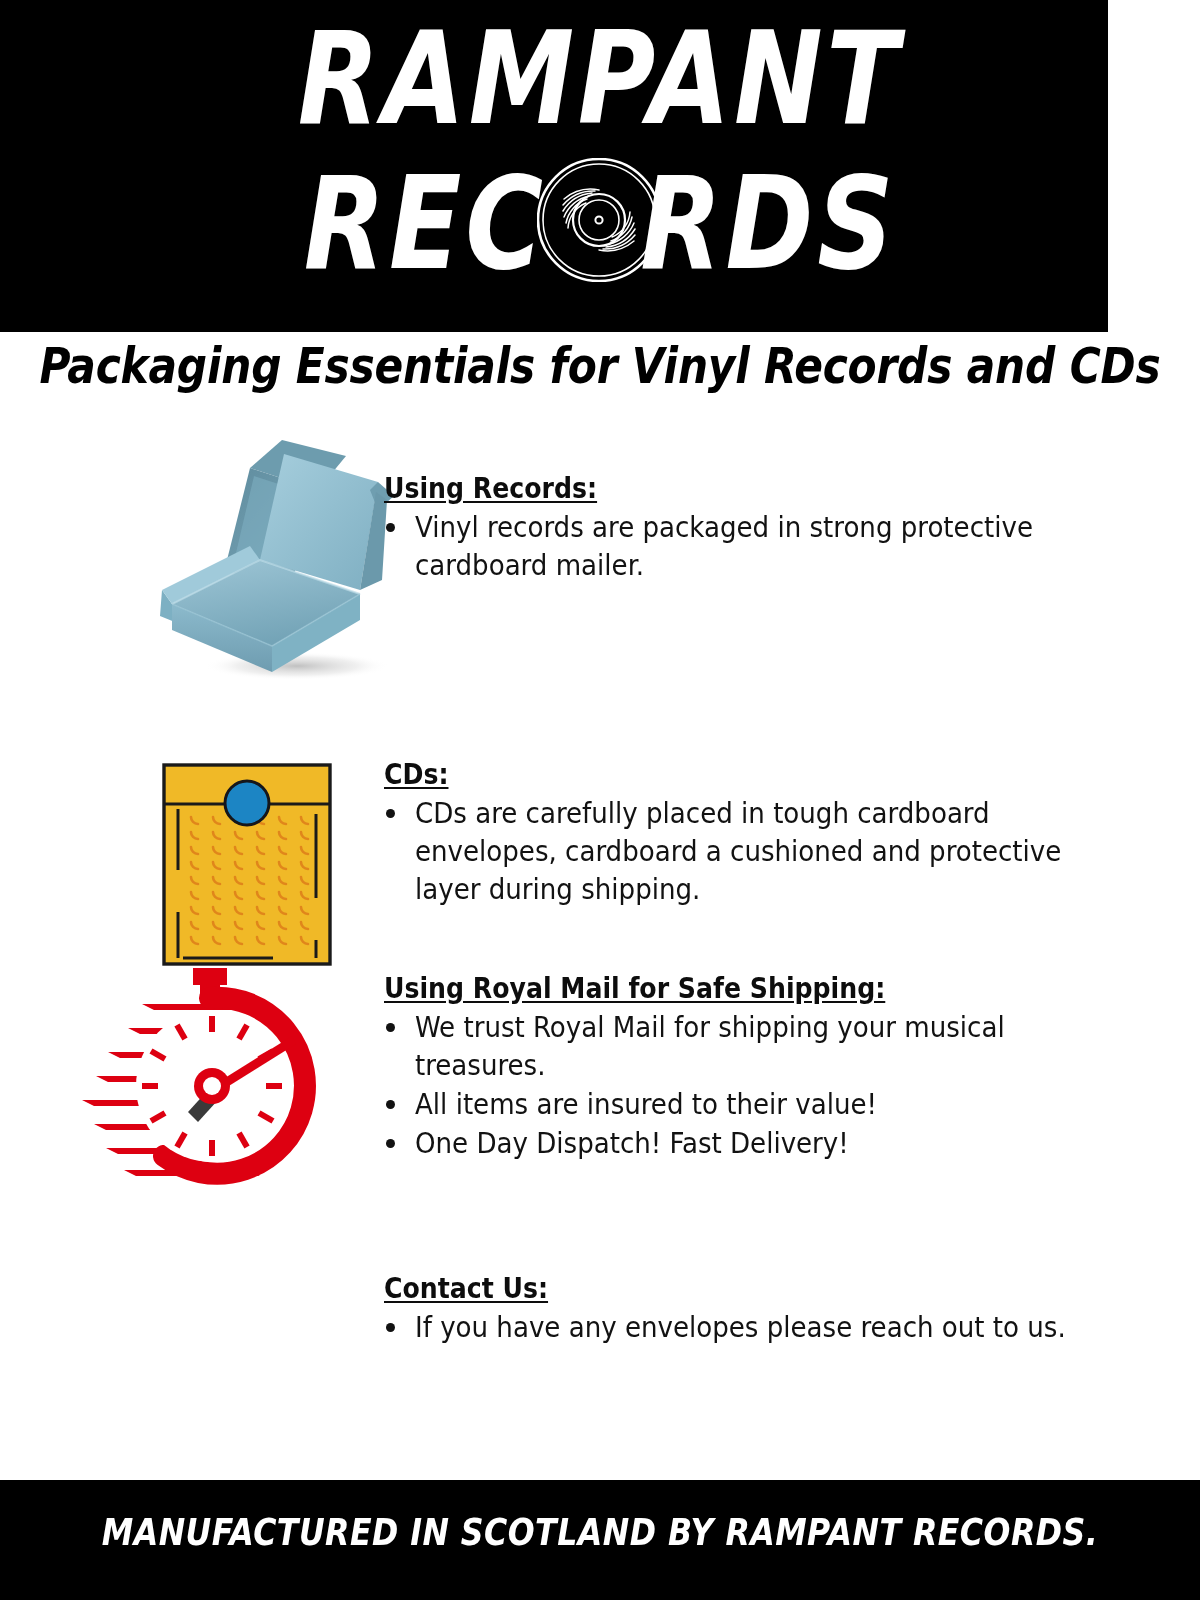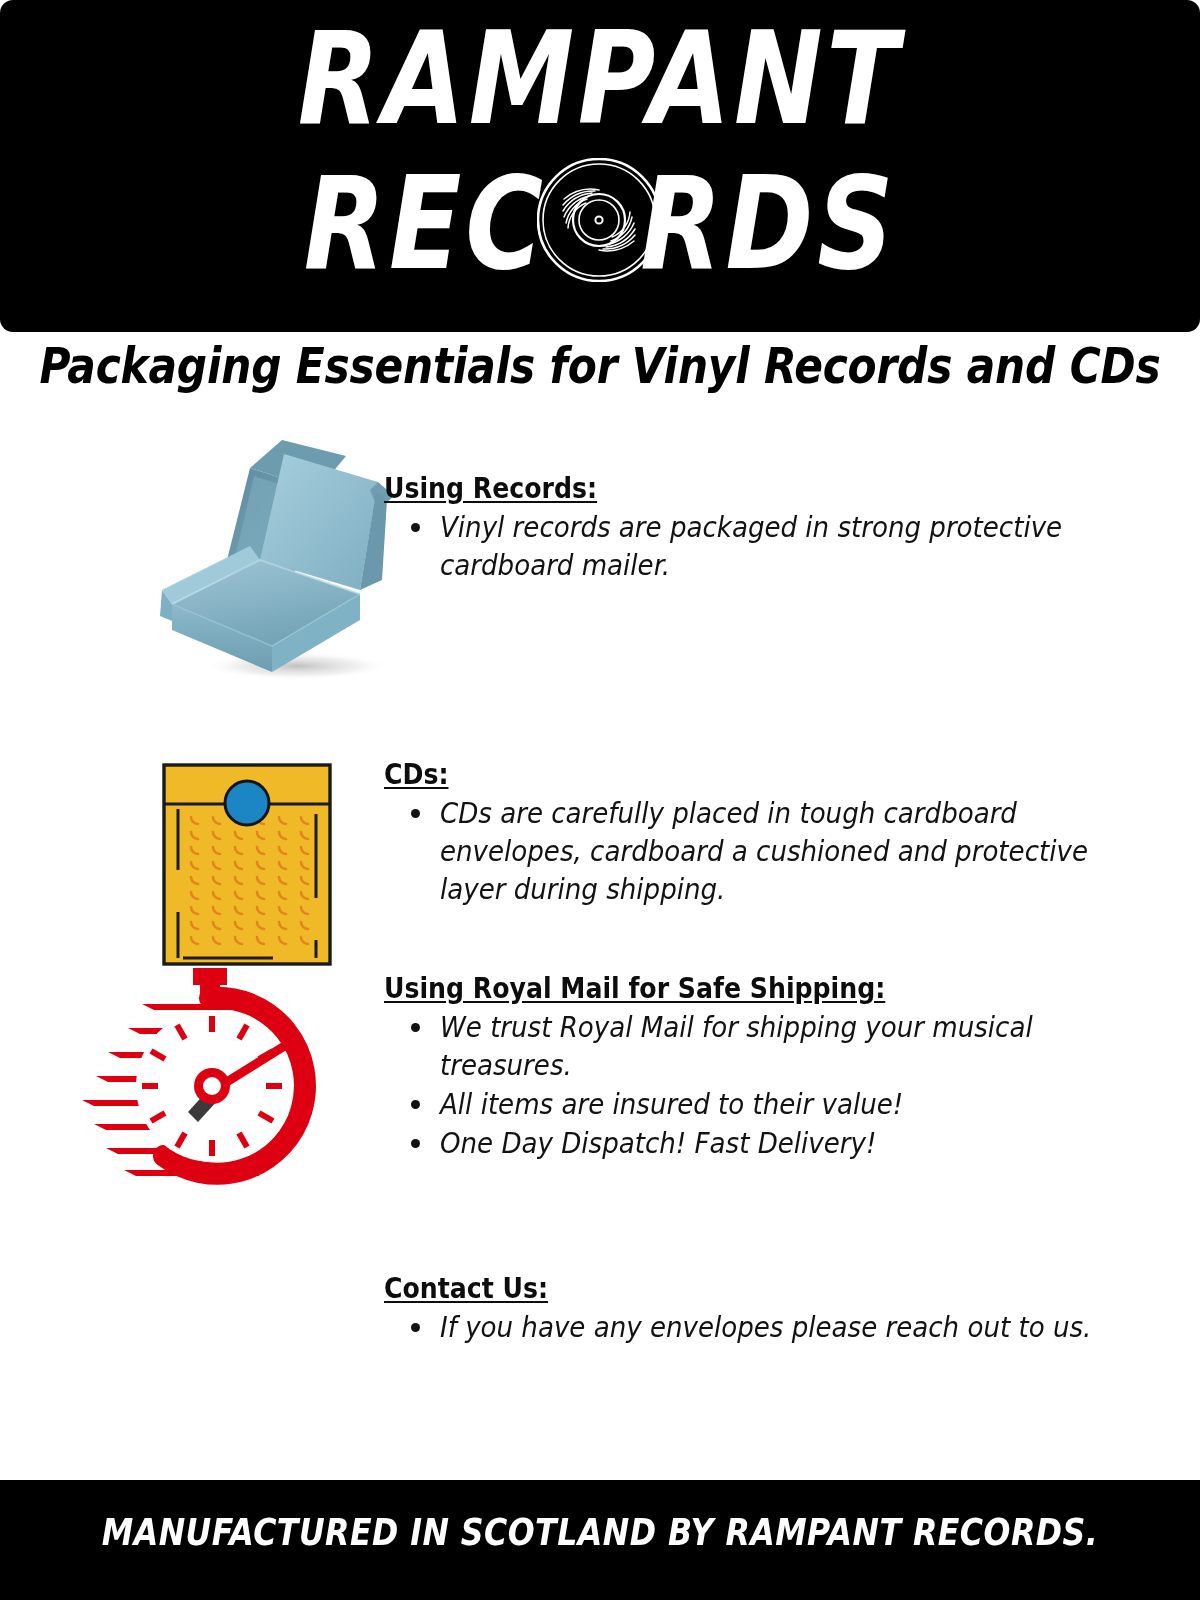--- a/index.html
+++ b/index.html
@@ -15,25 +15,24 @@
     overflow: hidden;
     font-family: "DejaVu Sans", sans-serif;
     color: #000000;
   }
 
   
   .header-band {
     position: absolute;
     left: 0;
     top: 0;
-    width: 1200px;
+    width: 1108px;
     height: 332px;
     background: #000000;
     overflow: hidden;
-    border-radius: 13px;
   }
   .logo-line1 {
     position: absolute;
     left: 0;
     top: 6px;
     width: 1200px;
     text-align: center;
     color: #ffffff;
     font-family: "DejaVu Sans Condensed", "Liberation Sans Narrow", "Liberation Sans", sans-serif;
     font-weight: bold;
@@ -113,23 +112,22 @@
     font-weight: bold;
     font-size: 28px;
     line-height: 34px;
     text-decoration: underline;
     text-underline-offset: 3px;
     color: #0d0d0d;
     letter-spacing: 0px;
   }
   ul.sec-list {
     margin: 2px 0 0 0;
-    padding-left: 52px;
+    padding-left: 27px;
     list-style: disc;
-    font-style: italic;
   }
   ul.sec-list li {
     font-family: "DejaVu Sans Condensed", "Liberation Sans Narrow", "Liberation Sans", sans-serif;
     font-size: 29px;
     line-height: 38px;
     color: #121212;
     margin: 0 0 1px 0;
     padding-left: 4px;
   }
 

